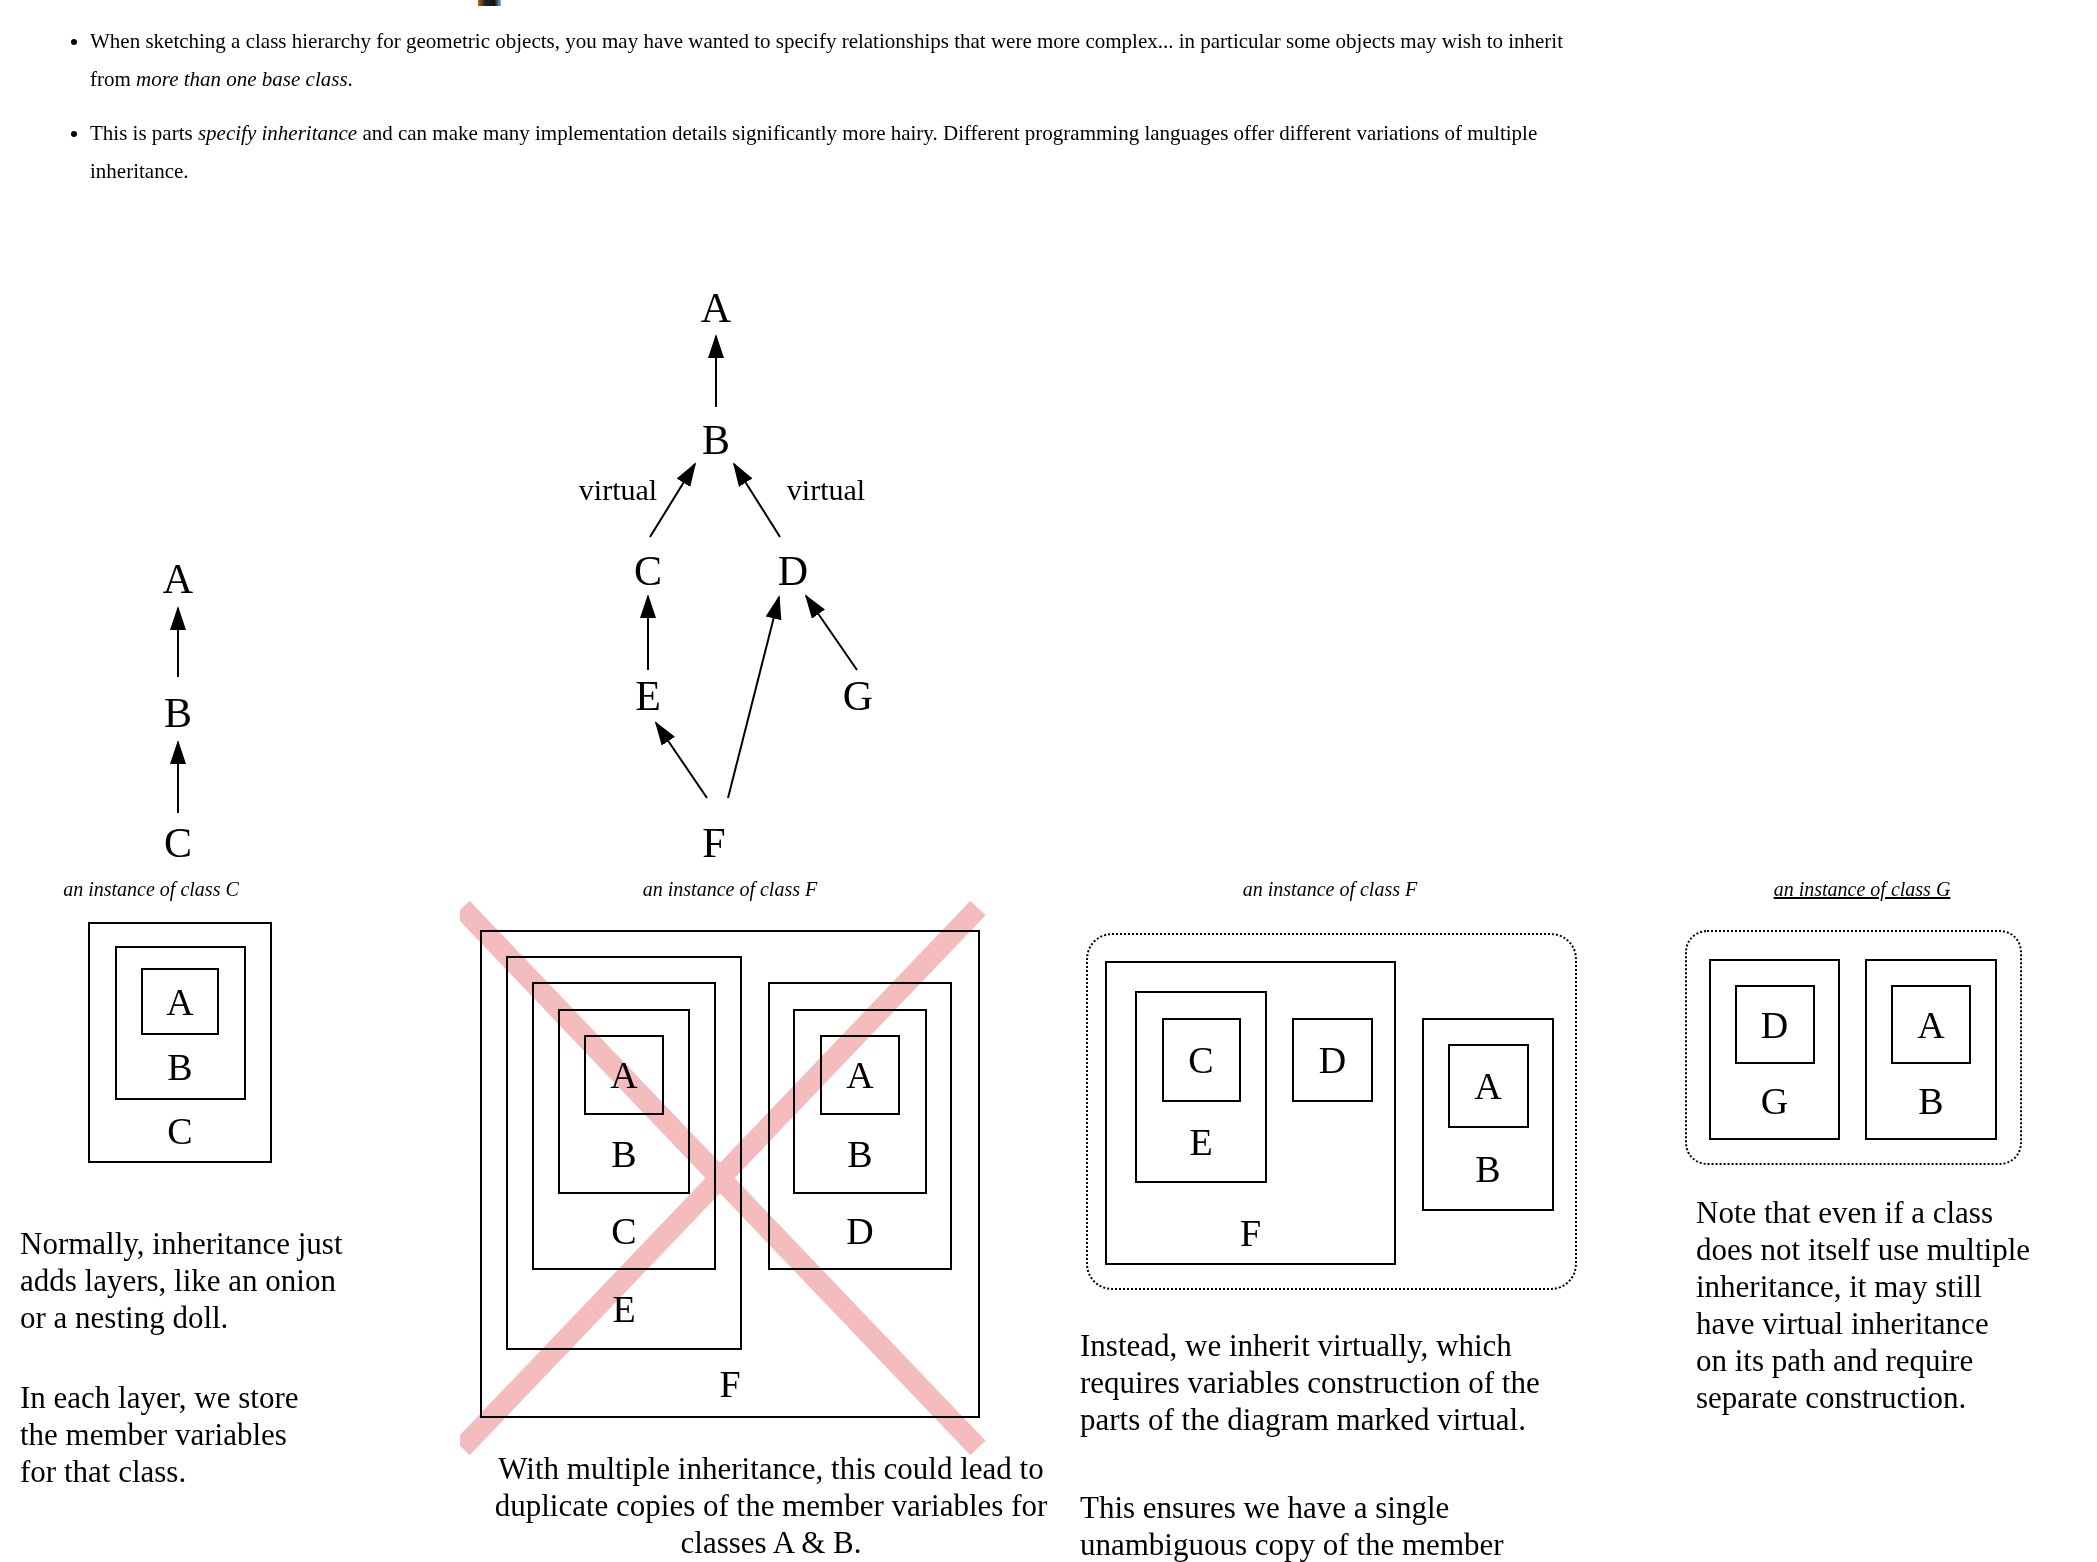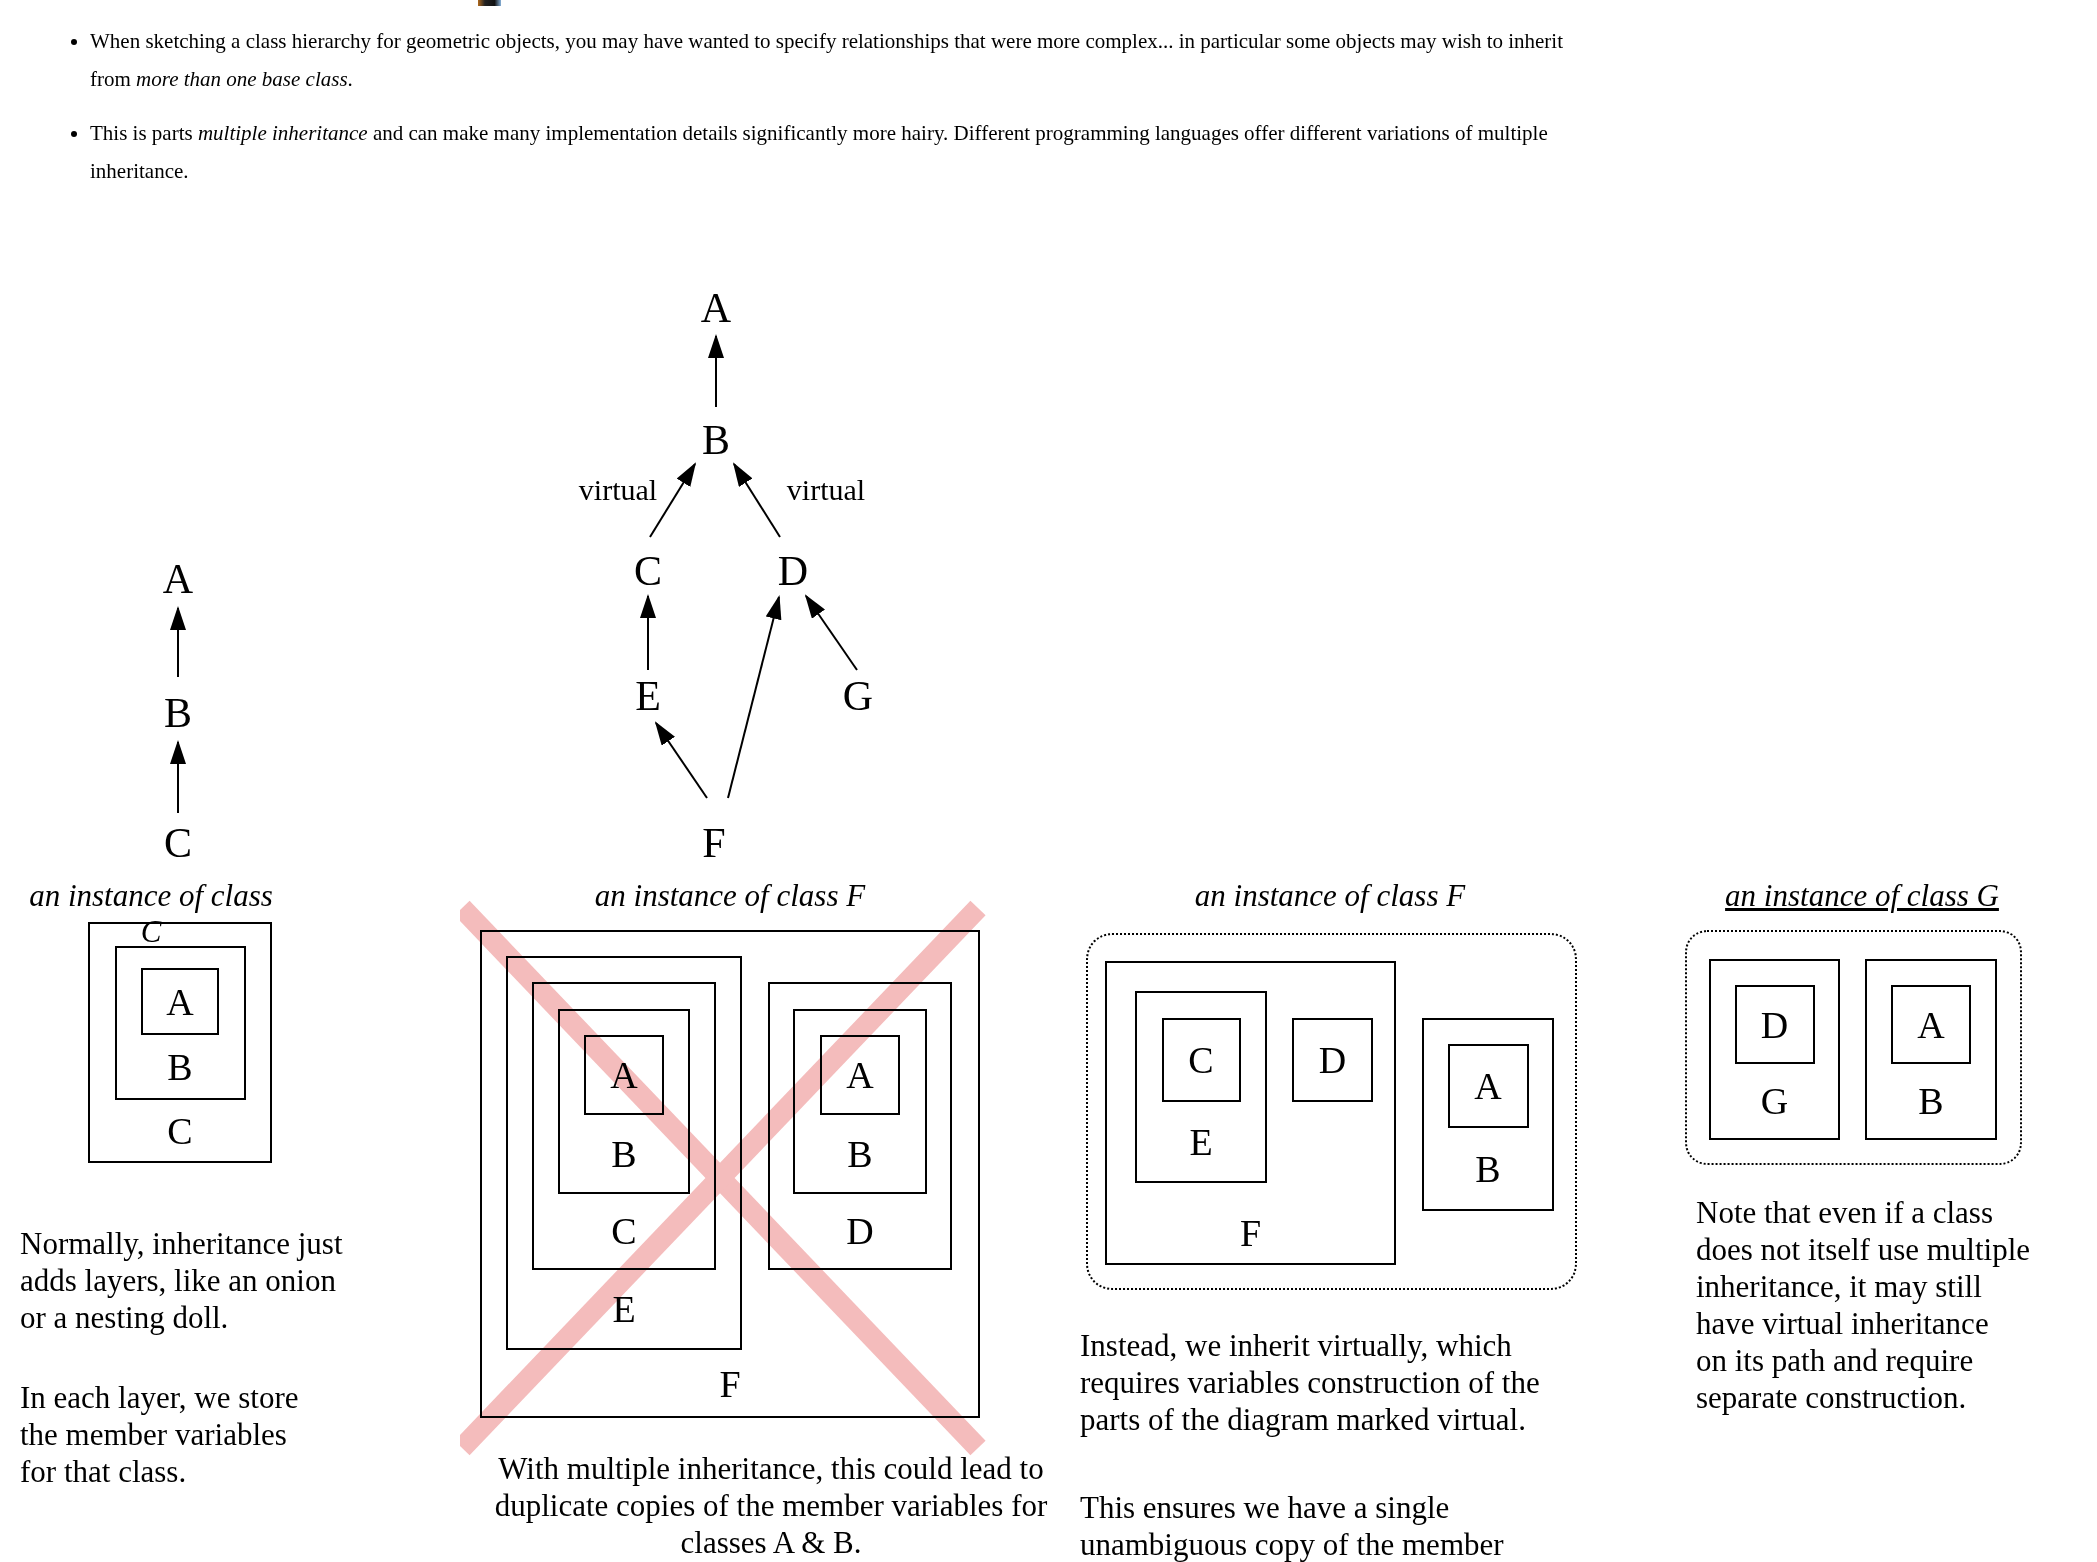--- a/index.html
+++ b/index.html
@@ -16,41 +16,41 @@
   .virtual{font-size:30px;text-anchor:middle;}
   svg line.edge{stroke:#000;stroke-width:2;}
   svg line.cross{stroke-width:21;stroke-linecap:butt;}
   
   .nest{border:2px solid #000;box-sizing:border-box;display:flex;flex-direction:column;
         align-items:center;background:transparent;}
   .jc{justify-content:center;}
   .fill-label{flex:1 1 auto;display:flex;align-items:center;justify-content:center;
               font-size:38px;}
   .letter{font-size:38px;}
-  .caption{position:relative;z-index:2;font-style:italic;font-size:31px;text-align:center;
+  .caption{position:relative;z-index:2;font-style:italic;font-size:20px;text-align:center;
            width:100%;}
   .dotted{border:2.5px dotted #000;box-sizing:border-box;background:transparent;}
   .note{font-size:31px;line-height:37px;white-space:pre-line;}
   .blabel{position:absolute;left:0;width:100%;text-align:center;font-size:38px;}
   .z1{z-index:1;}
 </style>
 </head>
 <body>
 
 <div id="canvas">
 
   <div class="abs" style="left:478px;top:0;width:23px;height:6px;
               background:linear-gradient(90deg,#b06a1e 0%,#222 30%,#111 72%,#86b0d8 100%);"></div>
 
   <ul class="bullets abs" style="left:56px;top:22px;width:1480px;">
     <li>
       <span>When sketching a class hierarchy for geometric objects, you may have wanted to specify relationships that were more complex... in particular some objects may wish to inherit from </span><em>more than one base class</em><span>.</span>
     </li>
     <li>
-      <span>This is parts </span><em>multiple inheritance</em><span> and can make many implementation details significantly more hairy. Different programming languages offer different variations of multiple inheritance.</span>
+      <span>This is parts </span><em>specify inheritance</em><span> and can make many implementation details significantly more hairy. Different programming languages offer different variations of multiple inheritance.</span>
     </li>
   </ul>
 
   <svg class="abs" style="left:98px;top:550px;" width="160" height="320">
     <defs>
       <marker id="arr" viewBox="0 0 12 8" refX="11" refY="4" markerWidth="12" markerHeight="8" orient="auto">
         <path d="M0,0 L12,4 L0,8 Z" fill="#000"></path>
       </marker>
     </defs>
     <text class="node" x="80" y="43">A</text>

